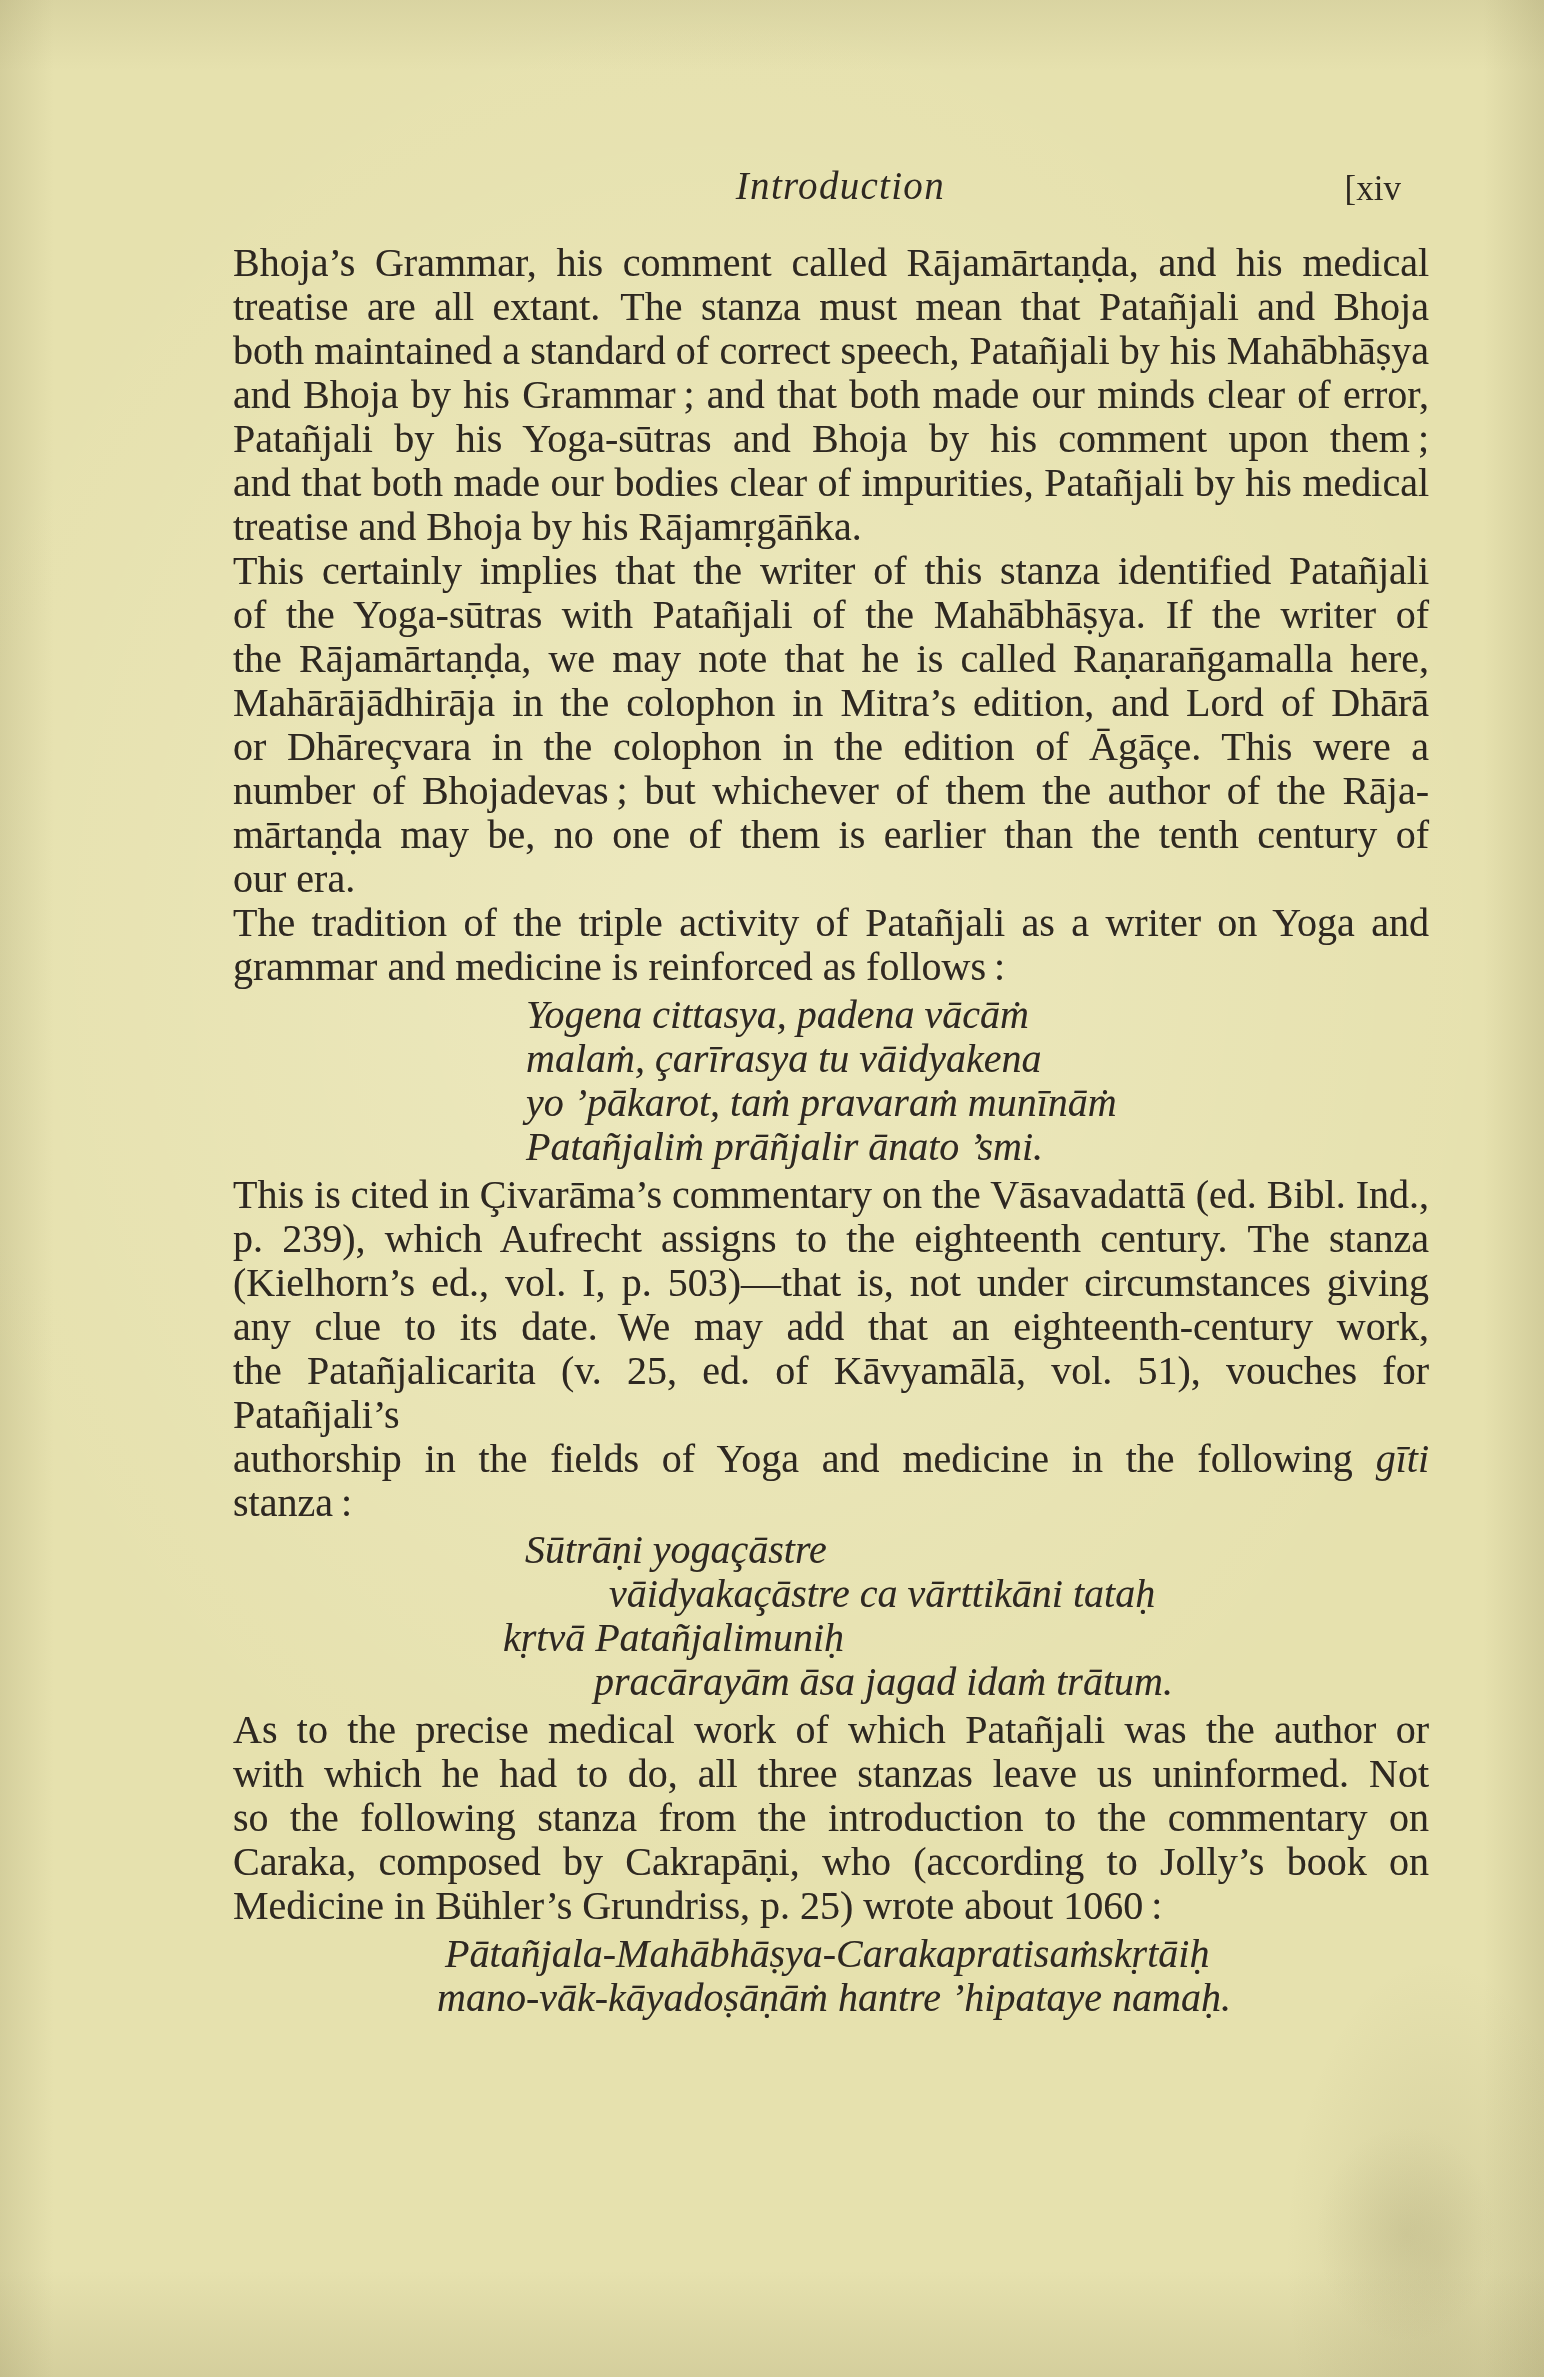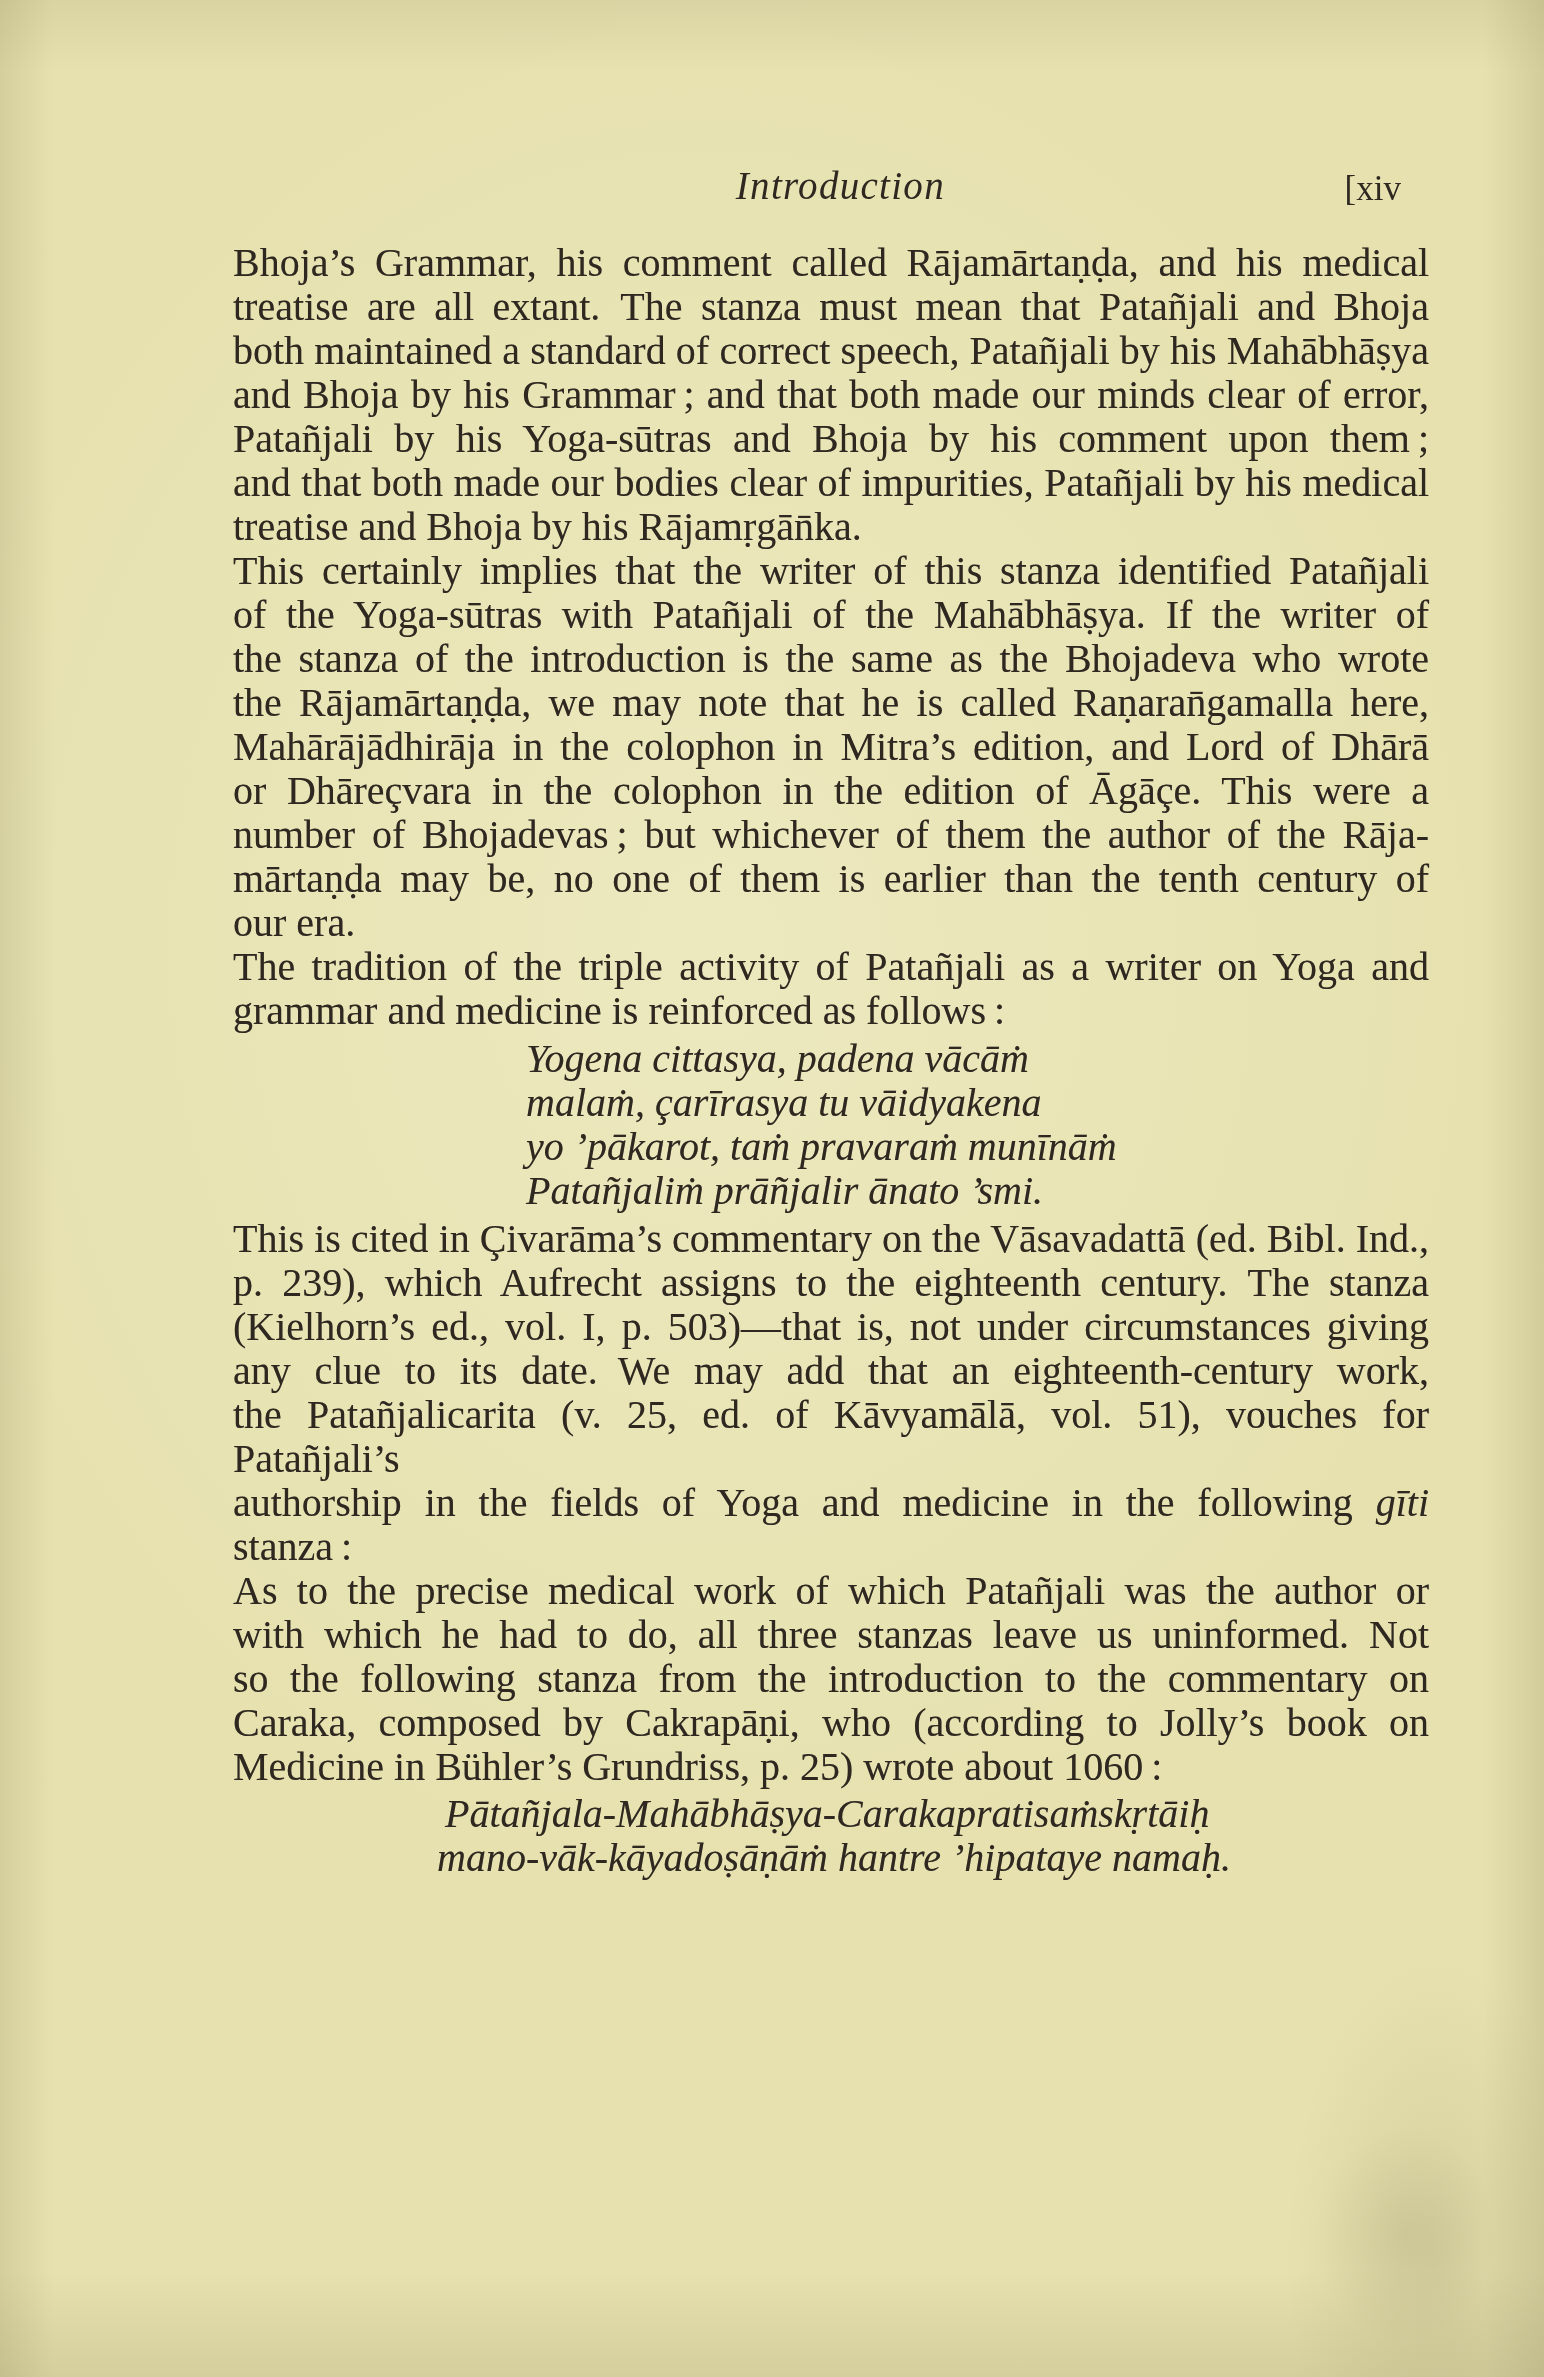--- a/index.html
+++ b/index.html
@@ -74,21 +74,20 @@
         <div class="line just">treatise are all extant. The stanza must mean that Patañjali and Bhoja</div>
         <div class="line just">both maintained a standard of correct speech, Patañjali by his Mahābhāṣya</div>
         <div class="line just">and Bhoja by his Grammar ; and that both made our minds clear of error,</div>
         <div class="line just">Patañjali by his Yoga-sūtras and Bhoja by his comment upon them ;</div>
         <div class="line just">and that both made our bodies clear of impurities, Patañjali by his medical</div>
         <div class="line">treatise and Bhoja by his Rājamṛgān̄ka.</div>
       </div>
       <div class="para">
         <div class="line just">This certainly implies that the writer of this stanza identified Patañjali</div>
         <div class="line just">of the Yoga-sūtras with Patañjali of the Mahābhāṣya. If the writer of</div>
-        <div class="line just">the stanza of the introduction is the same as the Bhojadeva who wrote</div>
         <div class="line just">the Rājamārtaṇḍa, we may note that he is called Raṇaran̄gamalla here,</div>
         <div class="line just">Mahārājādhirāja in the colophon in Mitra’s edition, and Lord of Dhārā</div>
         <div class="line just">or Dhāreçvara in the colophon in the edition of Āgāçe. This were a</div>
         <div class="line just">number of Bhojadevas ; but whichever of them the author of the Rāja-</div>
         <div class="line just">mārtaṇḍa may be, no one of them is earlier than the tenth century of</div>
         <div class="line">our era.</div>
       </div>
       <div class="para">
         <div class="line just">The tradition of the triple activity of Patañjali as a writer on Yoga and</div>
         <div class="line">grammar and medicine is reinforced as follows :</div>
@@ -101,20 +100,26 @@
       </div>
       <div class="para">
         <div class="line just">This is cited in Çivarāma’s commentary on the Vāsavadattā (ed. Bibl. Ind.,</div>
         <div class="line just">p. 239), which Aufrecht assigns to the eighteenth century. The stanza</div>
         <div class="line just">(Kielhorn’s ed., vol. I, p. 503)—that is, not under circumstances giving</div>
         <div class="line just">any clue to its date. We may add that an eighteenth-century work,</div>
         <div class="line just">the Patañjalicarita (v. 25, ed. of Kāvyamālā, vol. 51), vouches for Patañjali’s</div>
         <div class="line just"><span class="">authorship in the fields of Yoga and medicine in the following </span><span class="it">gīti</span></div>
         <div class="line">stanza :</div>
       </div>
+      <div class="verse">
+        <div class="verse-line" style="margin-left: 292px;">Sūtrāṇi yogaçāstre</div>
+        <div class="verse-line" style="margin-left: 376px;">vāidyakaçāstre ca vārttikāni tataḥ</div>
+        <div class="verse-line" style="margin-left: 270px;">kṛtvā Patañjalimuniḥ</div>
+        <div class="verse-line" style="margin-left: 361px;">pracārayām āsa jagad idaṁ trātum.</div>
+      </div>
       <div class="para">
         <div class="line just">As to the precise medical work of which Patañjali was the author or</div>
         <div class="line just">with which he had to do, all three stanzas leave us uninformed. Not</div>
         <div class="line just">so the following stanza from the introduction to the commentary on</div>
         <div class="line just">Caraka, composed by Cakrapāṇi, who (according to Jolly’s book on</div>
         <div class="line">Medicine in Bühler’s Grundriss, p. 25) wrote about 1060 :</div>
       </div>
       <div class="verse">
         <div class="verse-line" style="margin-left: 212px;">Pātañjala-Mahābhāṣya-Carakapratisaṁskṛtāiḥ</div>
         <div class="verse-line" style="margin-left: 204px;">mano-vāk-kāyadoṣāṇāṁ hantre ’hipataye namaḥ.</div>

